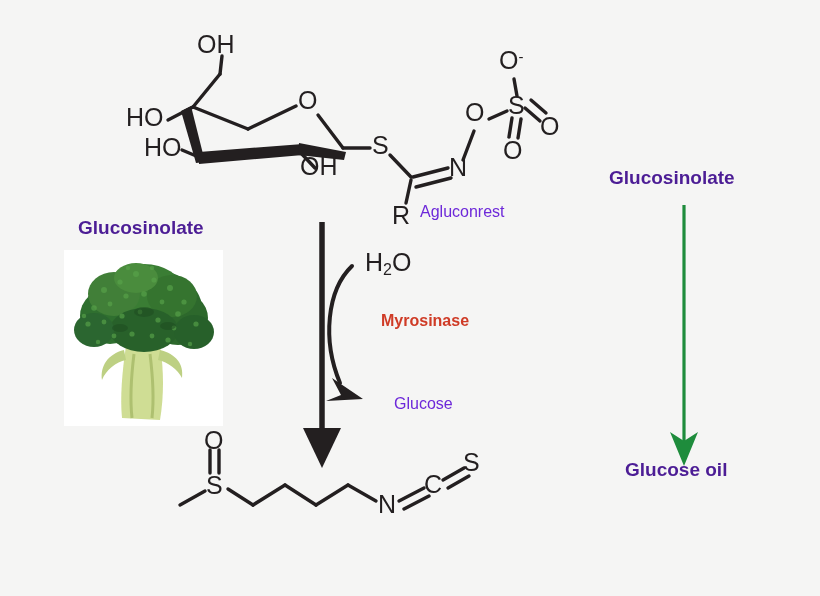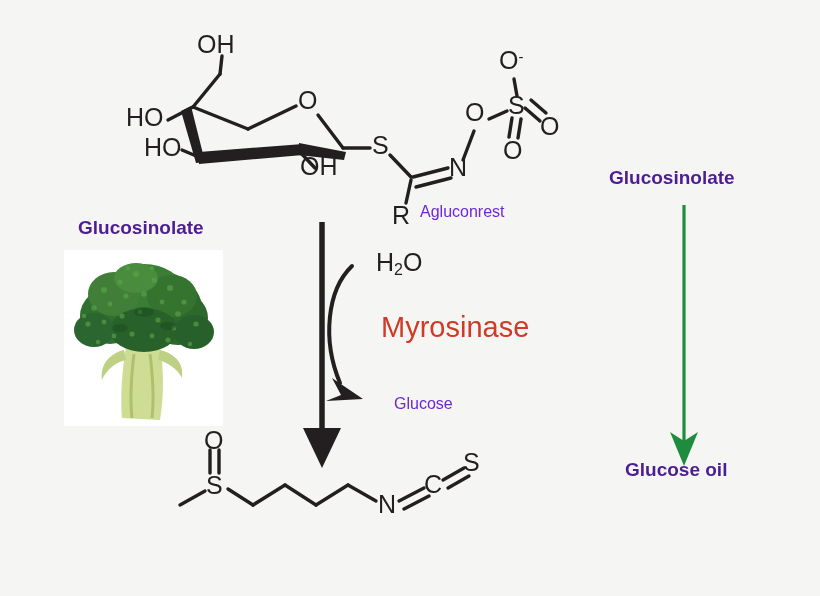--- a/index.html
+++ b/index.html
@@ -49,22 +49,22 @@
   .title-bold {
     font-weight: bold;
     font-size: 19px;
     color: #4c1d95;
   }
   .plain-word {
     font-size: 16px;
     color: #6d28d9;
   }
   .enzyme {
-    font-weight: normal;
-    font-size: 29px;
+    font-weight: bold;
+    font-size: 16px;
   }
   .photo-box {
     position: absolute;
     background: #ffffff;
     overflow: hidden;
   }
   .photo-box svg {
     display: block;
   }
 </style>
@@ -246,21 +246,21 @@
   <div class="lbl atom" style="left:540px; top:114px;">O</div>
 
   <div class="lbl atom" style="left:503px; top:138px;">O</div>
 
   <div class="lbl atom" style="left:392px; top:203px;">R</div>
 
   <div class="lbl plain-word" style="left:420px; top:204px;">Agluconrest</div>
 
   <div class="lbl title-bold" style="left:78px; top:218px;">Glucosinolate</div>
 
-  <div class="lbl atom" style="left:376px; top:250px;">
+  <div class="lbl atom" style="left:365px; top:250px;">
     <span>H</span><span class="atom-sub">2</span><span>O</span>
   </div>
 
   <div class="lbl enzyme" style="left:381px; top:313px; color:#cf3b26;">Myrosinase</div>
 
   <div class="lbl plain-word" style="left:366px; top:396px;margin-left:28px;">Glucose</div>
 
   <div class="lbl atom" style="left:204px; top:428px;">O</div>
 
   <div class="lbl atom" style="left:206px; top:473px;">S</div>

